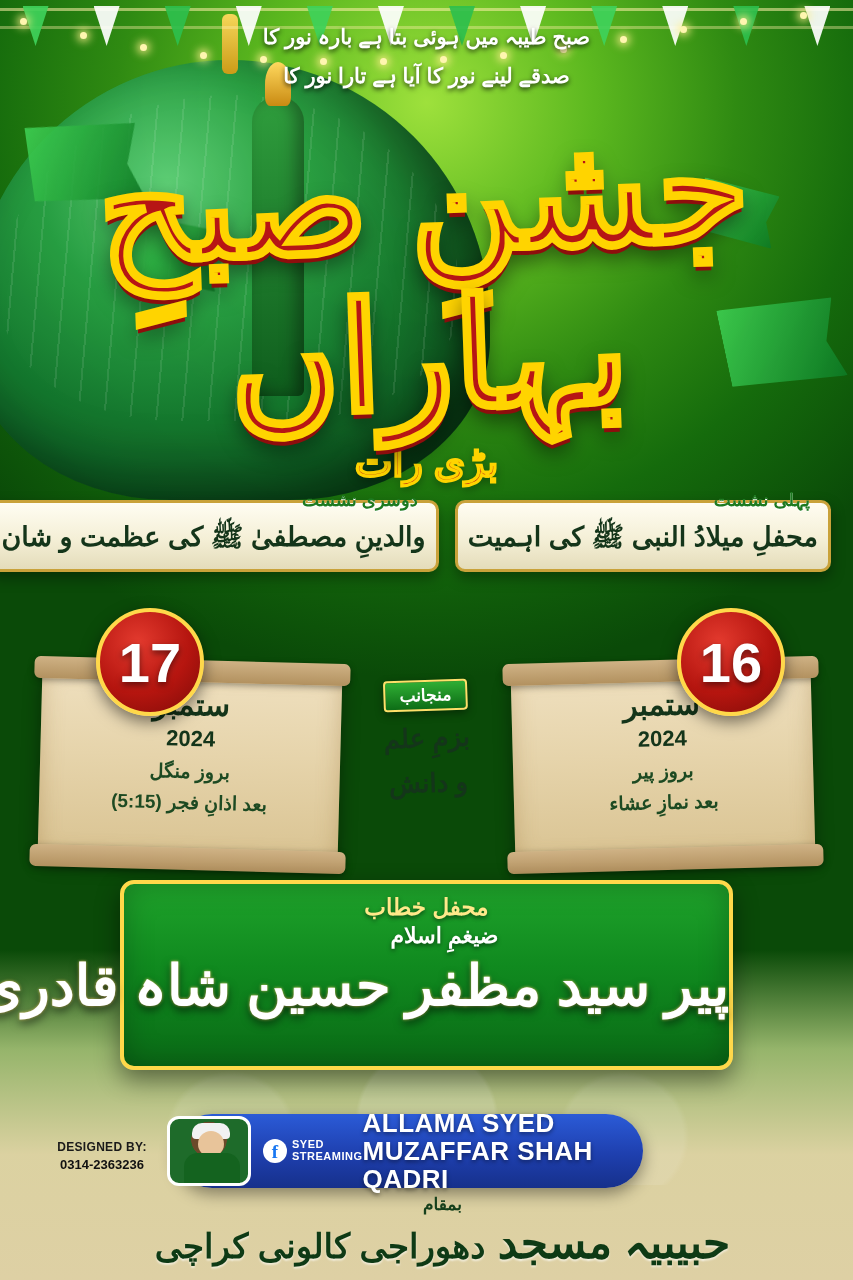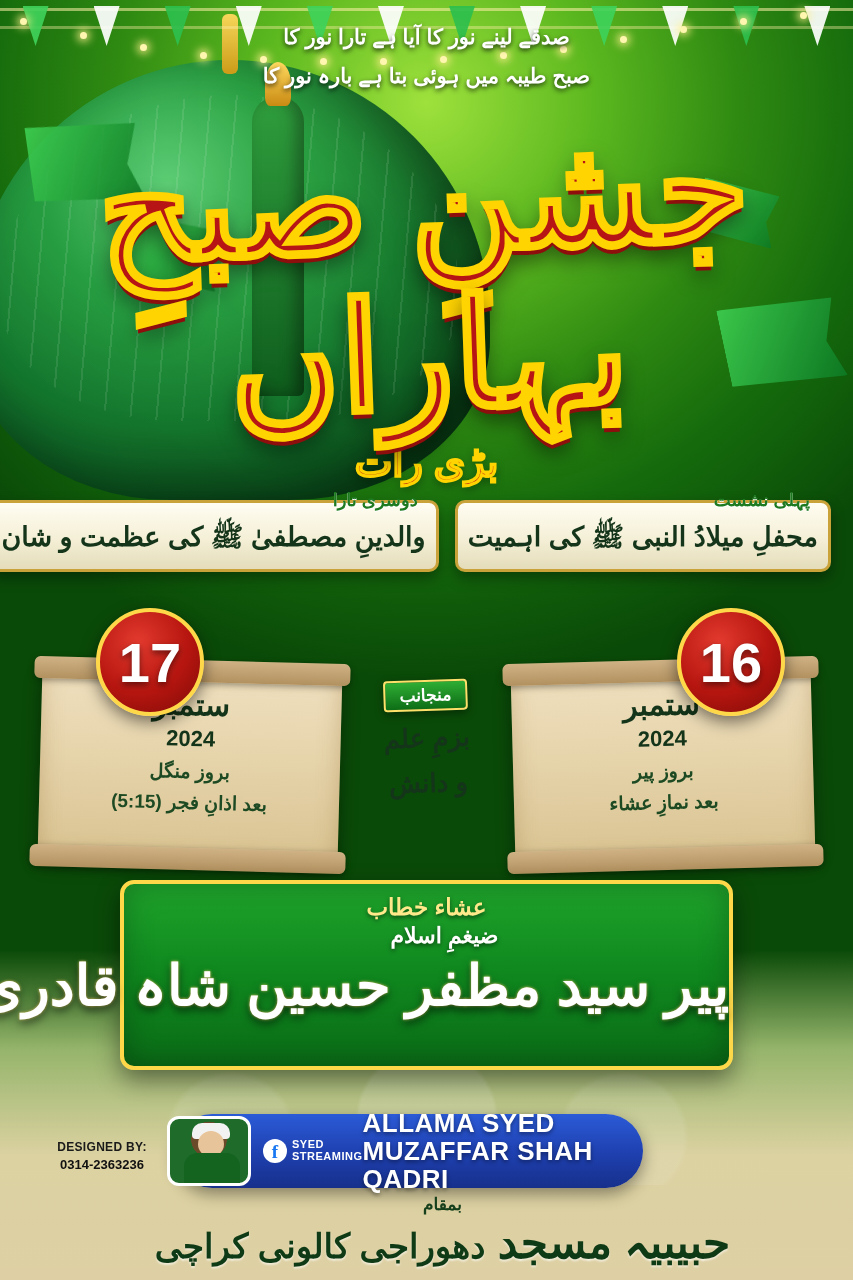--- a/index.html
+++ b/index.html
@@ -318,36 +318,36 @@
       <div class="dot" style="left:500px; top:50px"></div>
       <div class="dot" style="left:560px; top:44px"></div>
       <div class="dot" style="left:620px; top:34px"></div>
       <div class="dot" style="left:680px; top:24px"></div>
       <div class="dot" style="left:740px; top:16px"></div>
       <div class="dot" style="left:800px; top:10px"></div>
     </div>
   </div>
 
   <div class="couplet">
+    <div>صبح طیبہ میں ہوئی بتا ہے بارہ نور کا</div>
     <div>صدقے لینے نور کا آیا ہے تارا نور کا</div>
-    <div>صبح طیبہ میں ہوئی بتا ہے بارہ نور کا</div>
   </div>
 
   <div class="title-wrap">
     <div class="title-main">جشنِ صبحِ بہاراں</div>
     <div class="title-sub">بڑی رات</div>
   </div>
 
   <div class="sessions">
     <div class="session">
       <div class="tag">پہلی نشست</div>
       <div class="txt">محفلِ میلادُ النبی ﷺ کی اہمیت</div>
     </div>
     <div class="session">
-      <div class="tag">دوسری تارا</div>
+      <div class="tag">دوسری نشست</div>
       <div class="txt">والدینِ مصطفیٰ ﷺ کی عظمت و شان</div>
     </div>
   </div>
 
   <div class="dates">
 
     <div class="scroll scroll-right">
       <div class="scroll-body">
         <div class="scroll-title">ستمبر</div>
         <div class="scroll-year">2024</div>
@@ -368,21 +368,21 @@
     <div class="daybadge left">17</div>
 
     <div class="mid-chip">
       <div class="lbl">منجانب</div>
       <div class="big">بزمِ علم</div>
       <div class="big">و دانش</div>
     </div>
   </div>
 
   <div class="speaker">
-    <div class="khitab">عشاء خطاب</div>
+    <div class="khitab">محفل خطاب</div>
     <div class="zia">ضیغمِ اسلام</div>
     <div class="name">پیر سید مظفر حسین شاہ قادری</div>
   </div>
 
   <div class="designer">
     <div class="lbl">DESIGNED BY:</div>
     <div class="phone">0314-2363236</div>
   </div>
 
   <div class="livestrip">

